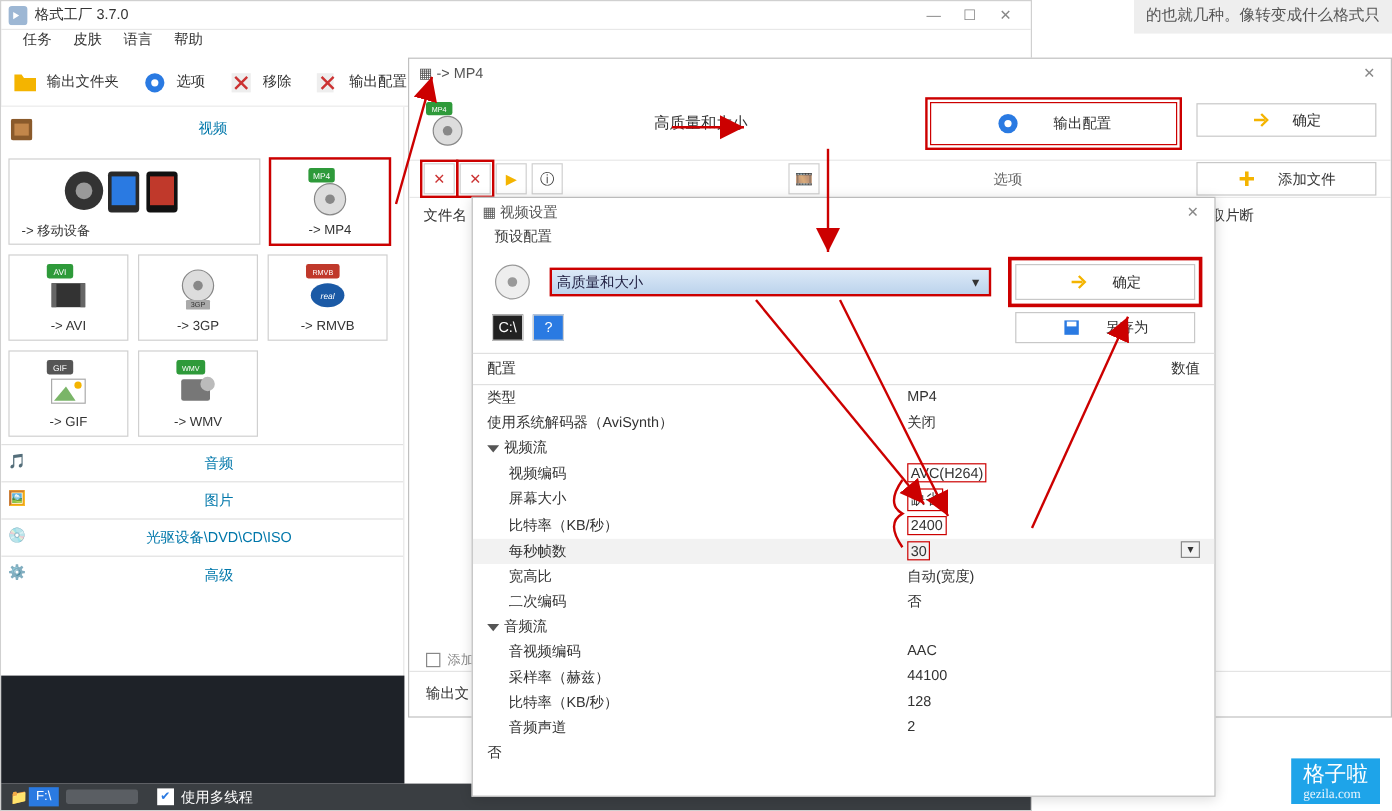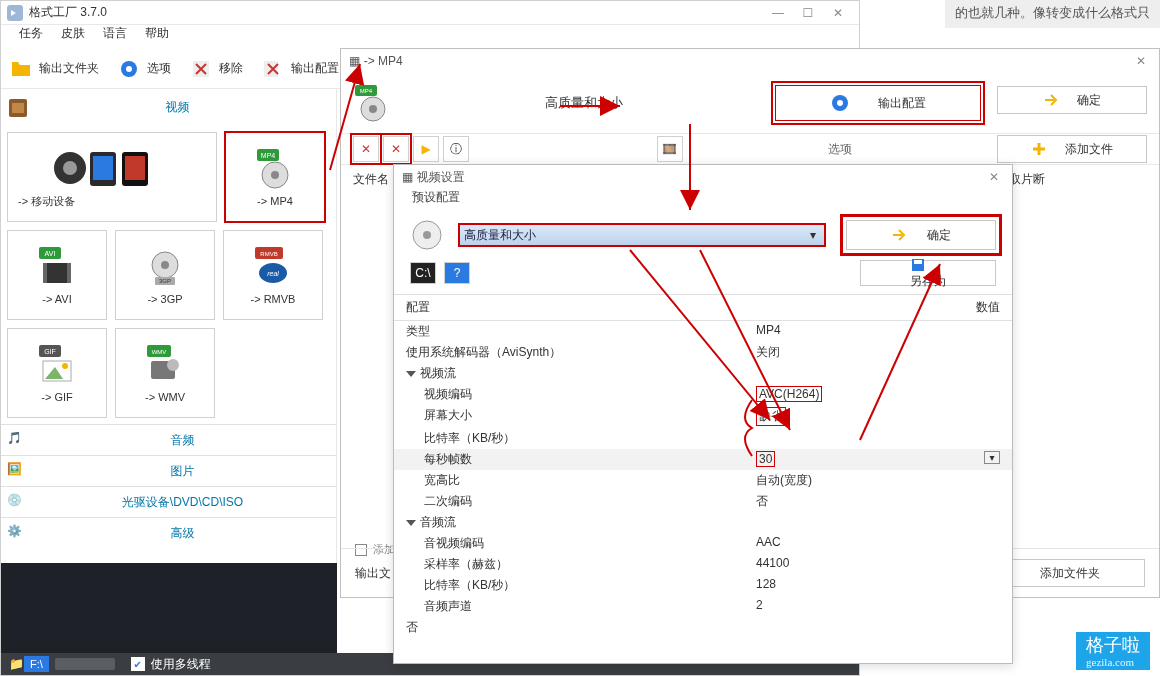--- a/index.html
+++ b/index.html
@@ -38,21 +38,21 @@
 .ff-toolbar .tb-item { display: flex; align-items: center; margin-right: 18px; }
 .ff-toolbar .tb-icon { width: 24px; height: 24px; margin-right: 6px; }
 
 .ff-body { display: flex; height: calc(100% - 88px - 22px); }
 .ff-left { width: 336px; background: #fff; border-right: 1px solid #e8e8e8; overflow: hidden; }
 .ff-right { flex: 1; }
 
 .cat-header { text-align: center; padding: 6px 0; color: #07a; }
 .tile-grid { display: flex; flex-wrap: wrap; padding: 6px; gap: 8px; }
 .tile {
-  width: 100px; height: 90px;
+  width: 100px; height: 72px;
   border: 1px solid #d0d0d0;
   display: flex; flex-direction: column;
   align-items: center; justify-content: center;
   padding: 4px;
 }
 .tile.wide { width: 210px; }
 .tile .tile-icon { width: 44px; height: 44px; margin-bottom: 4px; display:flex; align-items:center; justify-content:center;}
 .tile .tile-label { font-size: 11px; }
 .tile.hl { outline: 2px solid #c00; outline-offset: -1px; }
 
@@ -124,21 +124,21 @@
 }
 .vs-select .dd { position:absolute; right:2px; width:18px; text-align:center; color:#333;}
 .vs-ok {
   width:150px; height:30px; border:1px solid #c8c8c8;
   display:flex; align-items:center; justify-content:center;
   margin-left:20px; outline: 3px solid #c00; outline-offset:3px;
 }
 .vs-ok .arrow-i{width:16px;height:16px;margin-right:20px;}
 .vs-subrow { margin:8px 16px; display:flex; align-items:center; gap:8px;}
 .sq-btn { width:26px;height:22px; border:1px solid #d0d0d0; display:flex;align-items:center;justify-content:center;}
-.save-as { width:136px;height:26px; border:1px solid #c8c8c8; display:flex;align-items:center;justify-content:center; margin-left:auto;flex-direction:column;}
+.save-as { width:150px;height:26px; border:1px solid #c8c8c8; display:flex;align-items:center;justify-content:center; margin-left:auto;}
 .save-as .disk{width:16px;height:16px;margin-right:20px;}
 
 .vs-table { margin: 8px 0 0 0; border-top:1px solid #e0e0e0; max-height:340px; overflow:hidden;}
 .vs-table .hdr { display:flex; padding:4px 12px; border-bottom:1px solid #e0e0e0;}
 .vs-table .hdr .c1{flex:1;}
 .vs-table .row { display:flex; padding:2px 12px; font-size:12px;}
 .vs-table .row .c1{flex:0 0 350px;}
 .vs-table .row .c2{flex:1;}
 .vs-table .indent1 .c1{padding-left:18px;}
 .vs-table .group .c1{font-weight:normal;}
@@ -426,23 +426,20 @@
       <span class="col" style="width:150px;text-align:left">截取片断</span>
     </div>
   </div>
 
   <div class="mp4-bottom" style="bottom:30px;border:none;">
     <span class="chk"></span>
     <span style="font-size:11px;color:#888">添加</span>
   </div>
   <div class="mp4-bottom">
     <span>输出文</span>
-    <div class="folder-btn">
-      <span>添加文件夹</span>
-    </div>
   </div>
 </div>
 
 <div class="vs-dlg">
   <div class="dlg-title">
     <span>▦</span>&nbsp;
     <span>视频设置</span>
     <span class="dlg-close">✕</span>
   </div>
 
@@ -508,20 +505,21 @@
     <div class="row indent1">
         <span class="c1">视频编码</span>
         <span class="c2"><span class="val-box">AVC(H264)</span></span>
       </div>
     <div class="row indent1">
         <span class="c1">屏幕大小</span>
         <span class="c2"><span class="val-box">缺省</span></span>
       </div>
     <div class="row indent1">
         <span class="c1">比特率（KB/秒）</span>
+        <span class="c2"><span class="val-box">2400</span></span>
       </div>
     <div class="row indent1 sel">
         <span class="c1">每秒帧数</span>
         <span class="c2"><span class="val-box">30</span><span class="dd2">▾</span></span>
       </div>
     <div class="row indent1">
         <span class="c1">宽高比</span>
         <span class="c2">自动(宽度)</span>
       </div>
     <div class="row indent1">

